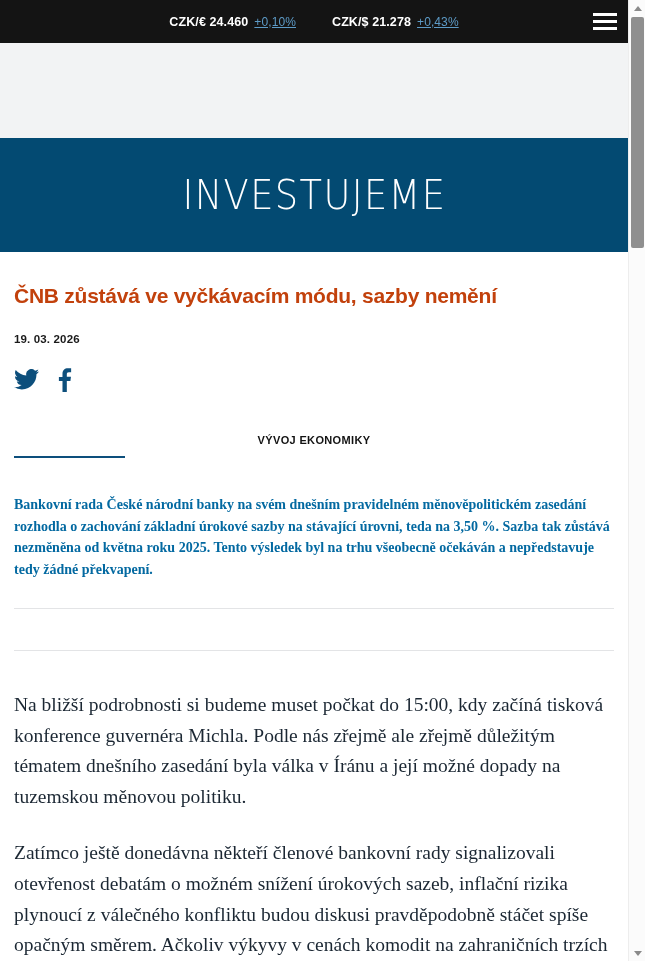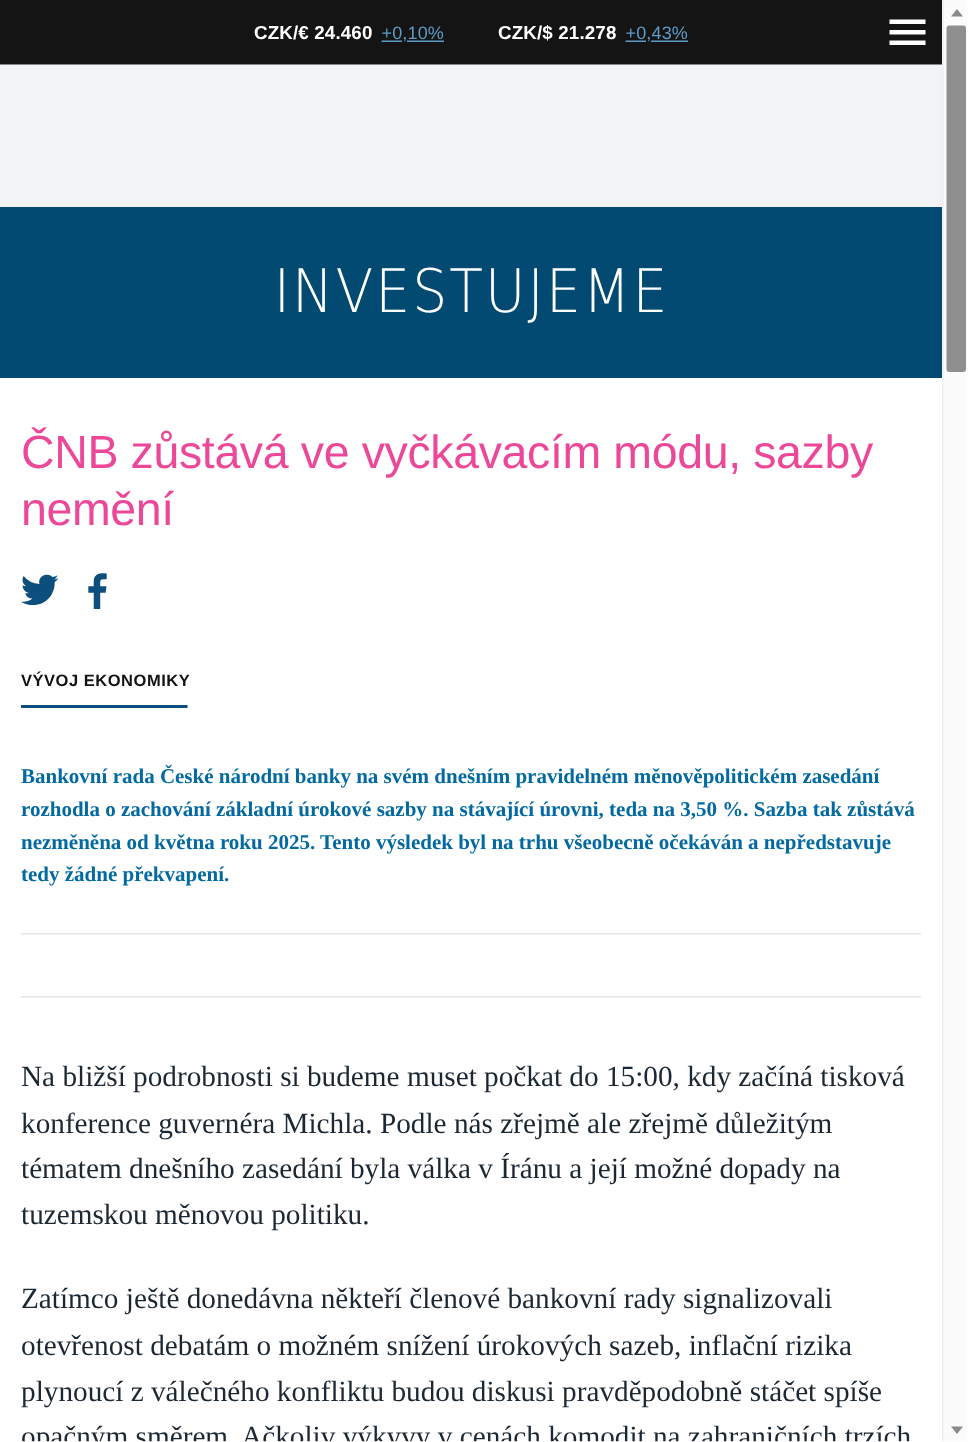--- a/index.html
+++ b/index.html
@@ -109,24 +109,24 @@
     user-select: none;
   }
 
   
   .article {
     padding: 0 14px;
     background: #ffffff;
   }
   .article-title {
     margin: 31px 0 0 0;
-    font-size: 31px;
+    font-size: 21px;
     line-height: 1.22;
-    font-weight: 400;
-    color: #ec4899;
+    font-weight: 700;
+    color: #c2410c;
     letter-spacing: -0.25px;
   }
   .article-date {
     margin-top: 24px;
     font-size: 11.5px;
     font-weight: 700;
     color: #1a1a1a;
     letter-spacing: 0.15px;
   }
 
@@ -137,21 +137,21 @@
     gap: 19px;
     height: 26px;
   }
   .social-icon {
     display: block;
     cursor: pointer;
     color: #0d4f7c;
   }
   .social-icon svg { display: block; fill: currentColor; }
 
-  .category-block { margin-top: 37px; }
+  .category-block { margin-top: 37px; text-align: center; }
   .category-label {
     font-size: 11px;
     font-weight: 700;
     letter-spacing: 0.35px;
     color: #121212;
     text-transform: uppercase;
     display: inline-block;
   }
   .category-rule {
     margin-top: 8px;
@@ -260,20 +260,21 @@
     <div class="gray-strip"></div>
 
     <div class="logo-banner">
       <div class="logo-wordmark">INVESTUJEME</div>
     </div>
 
     <div class="article">
 
       <h1 class="article-title">ČNB zůstává ve vyčkávacím módu, sazby nemění</h1>
 
+      <div class="article-date">19. 03. 2026</div>
 
       <div class="social-row">
         <a class="social-icon">
           <svg width="25" height="21" viewBox="0 0 24 20" aria-hidden="true">
             <path d="M24 2.37a9.6 9.6 0 0 1-2.83.79A4.95 4.95 0 0 0 23.34.37a9.85 9.85 0 0 1-3.13 1.2A4.92 4.92 0 0 0 11.8 6.04 13.97 13.97 0 0 1 1.67.9a4.93 4.93 0 0 0 1.52 6.58 4.88 4.88 0 0 1-2.23-.62v.06a4.93 4.93 0 0 0 3.95 4.83 4.95 4.95 0 0 1-2.22.09 4.93 4.93 0 0 0 4.6 3.42A9.88 9.88 0 0 1 0 17.3a13.94 13.94 0 0 0 7.55 2.21c9.06 0 14.01-7.5 14.01-14.01l-.02-.64A9.98 9.98 0 0 0 24 2.37z"></path>
           </svg>
         </a>
         <a class="social-icon">
           <svg width="14" height="24" viewBox="0 0 12 22" aria-hidden="true">
             <path d="M7.67 22V12h3.3l.49-3.87H7.67V5.67c0-1.12.31-1.88 1.91-1.88h2.04V.33C11.27.23 10.06.12 8.65.12c-2.94 0-4.96 1.8-4.96 5.12v2.9H.4V12h3.3v10h3.98z"></path>

